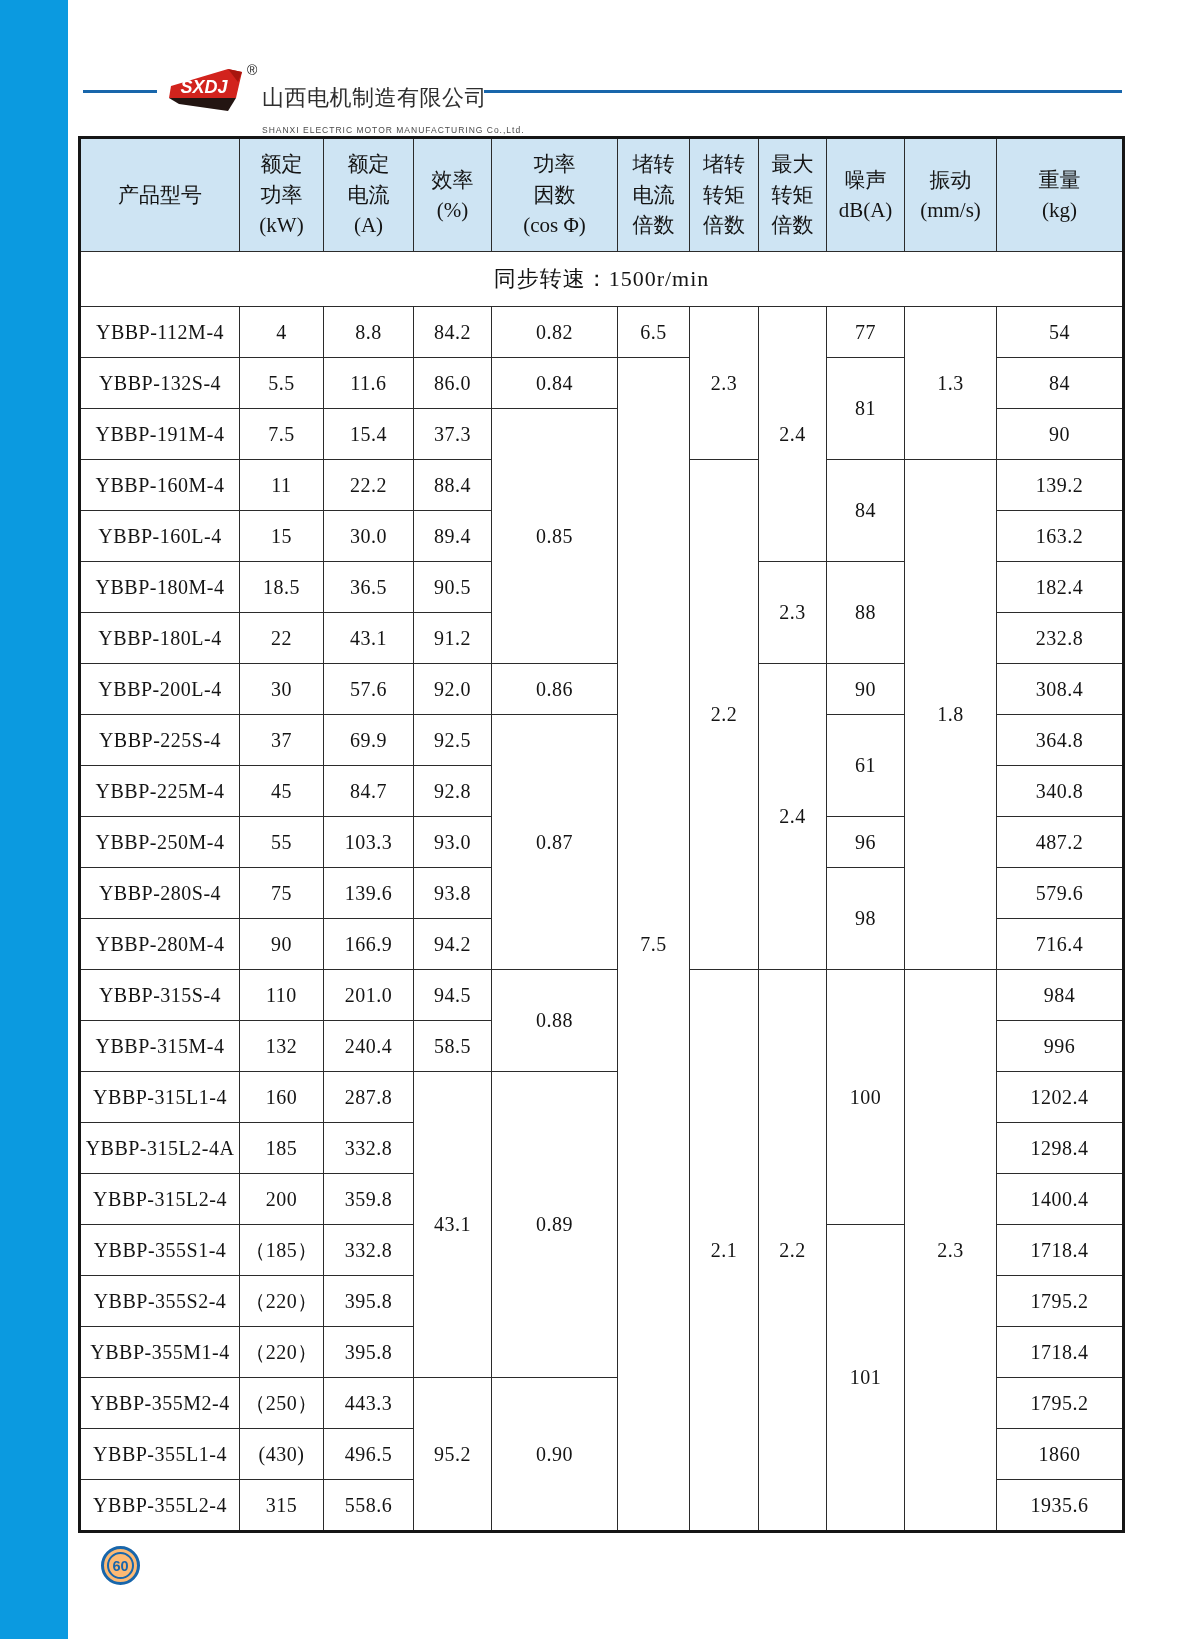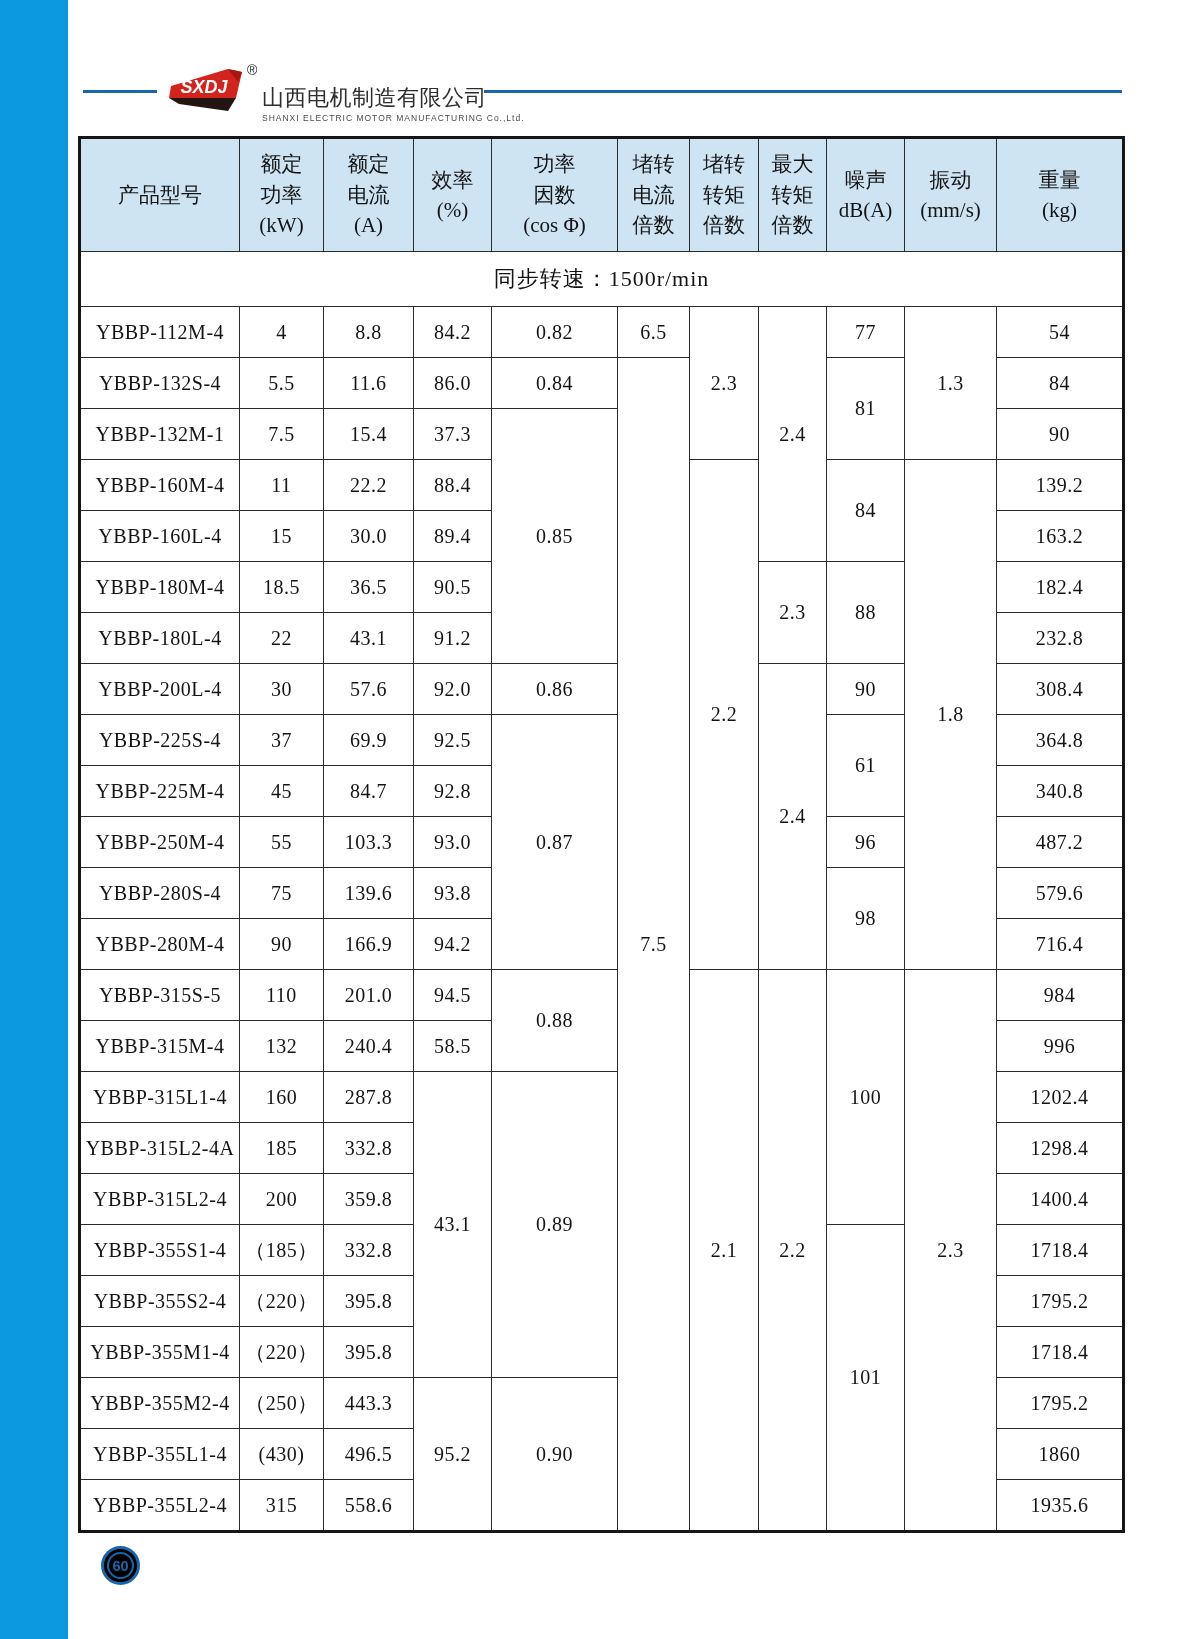--- a/index.html
+++ b/index.html
@@ -9,31 +9,31 @@
   .rule{position:absolute;height:3px;background:#1866ab;}
   .rule-left{left:83px;top:90px;width:74px;}
   .rule-right{left:484px;top:90px;width:638px;}
   .logo-svg{position:absolute;left:166px;top:66px;}
   .reg-mark{position:absolute;left:247px;top:62px;font-size:14px;color:#222;
             font-family:"Liberation Sans","DejaVu Sans",sans-serif;}
   .company{position:absolute;left:262px;top:83px;}
   .company-cn{font-family:"Liberation Sans","DejaVu Sans",sans-serif;font-size:22px;
               color:#2e2e2e;letter-spacing:0.5px;white-space:nowrap;}
   .company-en{font-family:"Liberation Sans","DejaVu Sans",sans-serif;font-size:8.5px;
-              color:#4a4a4a;letter-spacing:1px;margin-top:0;white-space:nowrap;}
+              color:#4a4a4a;letter-spacing:1px;margin-top:12px;white-space:nowrap;}
   table.spec{position:absolute;left:78px;top:136px;width:1044px;border-collapse:collapse;
              table-layout:fixed;background:#fff;color:#141414;border:3px solid #161616;}
   table.spec th,table.spec td{border:1.5px solid #2b2b2b;text-align:center;vertical-align:middle;
              padding:0;font-weight:normal;overflow:hidden;}
   table.spec thead th{background:#cee4f3;height:112px;font-size:21px;line-height:1.45;}
   table.spec td.subtitle{height:54px;font-size:22px;letter-spacing:1px;margin-top:32px;}
   table.spec tbody td{height:50px;font-size:20px;letter-spacing:0.5px;}
   .badge-outer{position:absolute;left:101px;top:1546px;width:39px;height:39px;border-radius:50%;
                border:3.5px solid #1866ab;box-sizing:border-box;display:flex;align-items:center;
-               justify-content:center;background:#000000;}
+               justify-content:center;background:#fdba74;}
   .badge-inner{width:27px;height:27px;border-radius:50%;border:2px solid #1866ab;box-sizing:border-box;
                display:flex;align-items:center;justify-content:center;color:#1866ab;
                font-family:"Liberation Sans","DejaVu Sans",sans-serif;font-weight:bold;font-size:14.5px;}
 </style>
 </head>
 <body>
 
 <div class="page">
   <div class="stripe"></div>
 
@@ -143,21 +143,21 @@
           <td>YBBP-132S-4</td>
           <td>5.5</td>
           <td>11.6</td>
           <td>86.0</td>
           <td>0.84</td>
           <td rowspan="23">7.5</td>
           <td rowspan="2">81</td>
           <td>84</td>
         </tr>
         <tr>
-          <td>YBBP-132M-1</td>
+          <td>YBBP-191M-4</td>
           <td>7.5</td>
           <td>15.4</td>
           <td>37.3</td>
           <td rowspan="5">0.85</td>
           <td>90</td>
         </tr>
         <tr>
           <td>YBBP-160M-4</td>
           <td>11</td>
           <td>22.2</td>
@@ -233,21 +233,21 @@
           <td>579.6</td>
         </tr>
         <tr>
           <td>YBBP-280M-4</td>
           <td>90</td>
           <td>166.9</td>
           <td>94.2</td>
           <td>716.4</td>
         </tr>
         <tr>
-          <td>YBBP-315S-5</td>
+          <td>YBBP-315S-4</td>
           <td>110</td>
           <td>201.0</td>
           <td>94.5</td>
           <td rowspan="2">0.88</td>
           <td rowspan="11">2.1</td>
           <td rowspan="11">2.2</td>
           <td rowspan="5">100</td>
           <td rowspan="11">2.3</td>
           <td>984</td>
         </tr>

